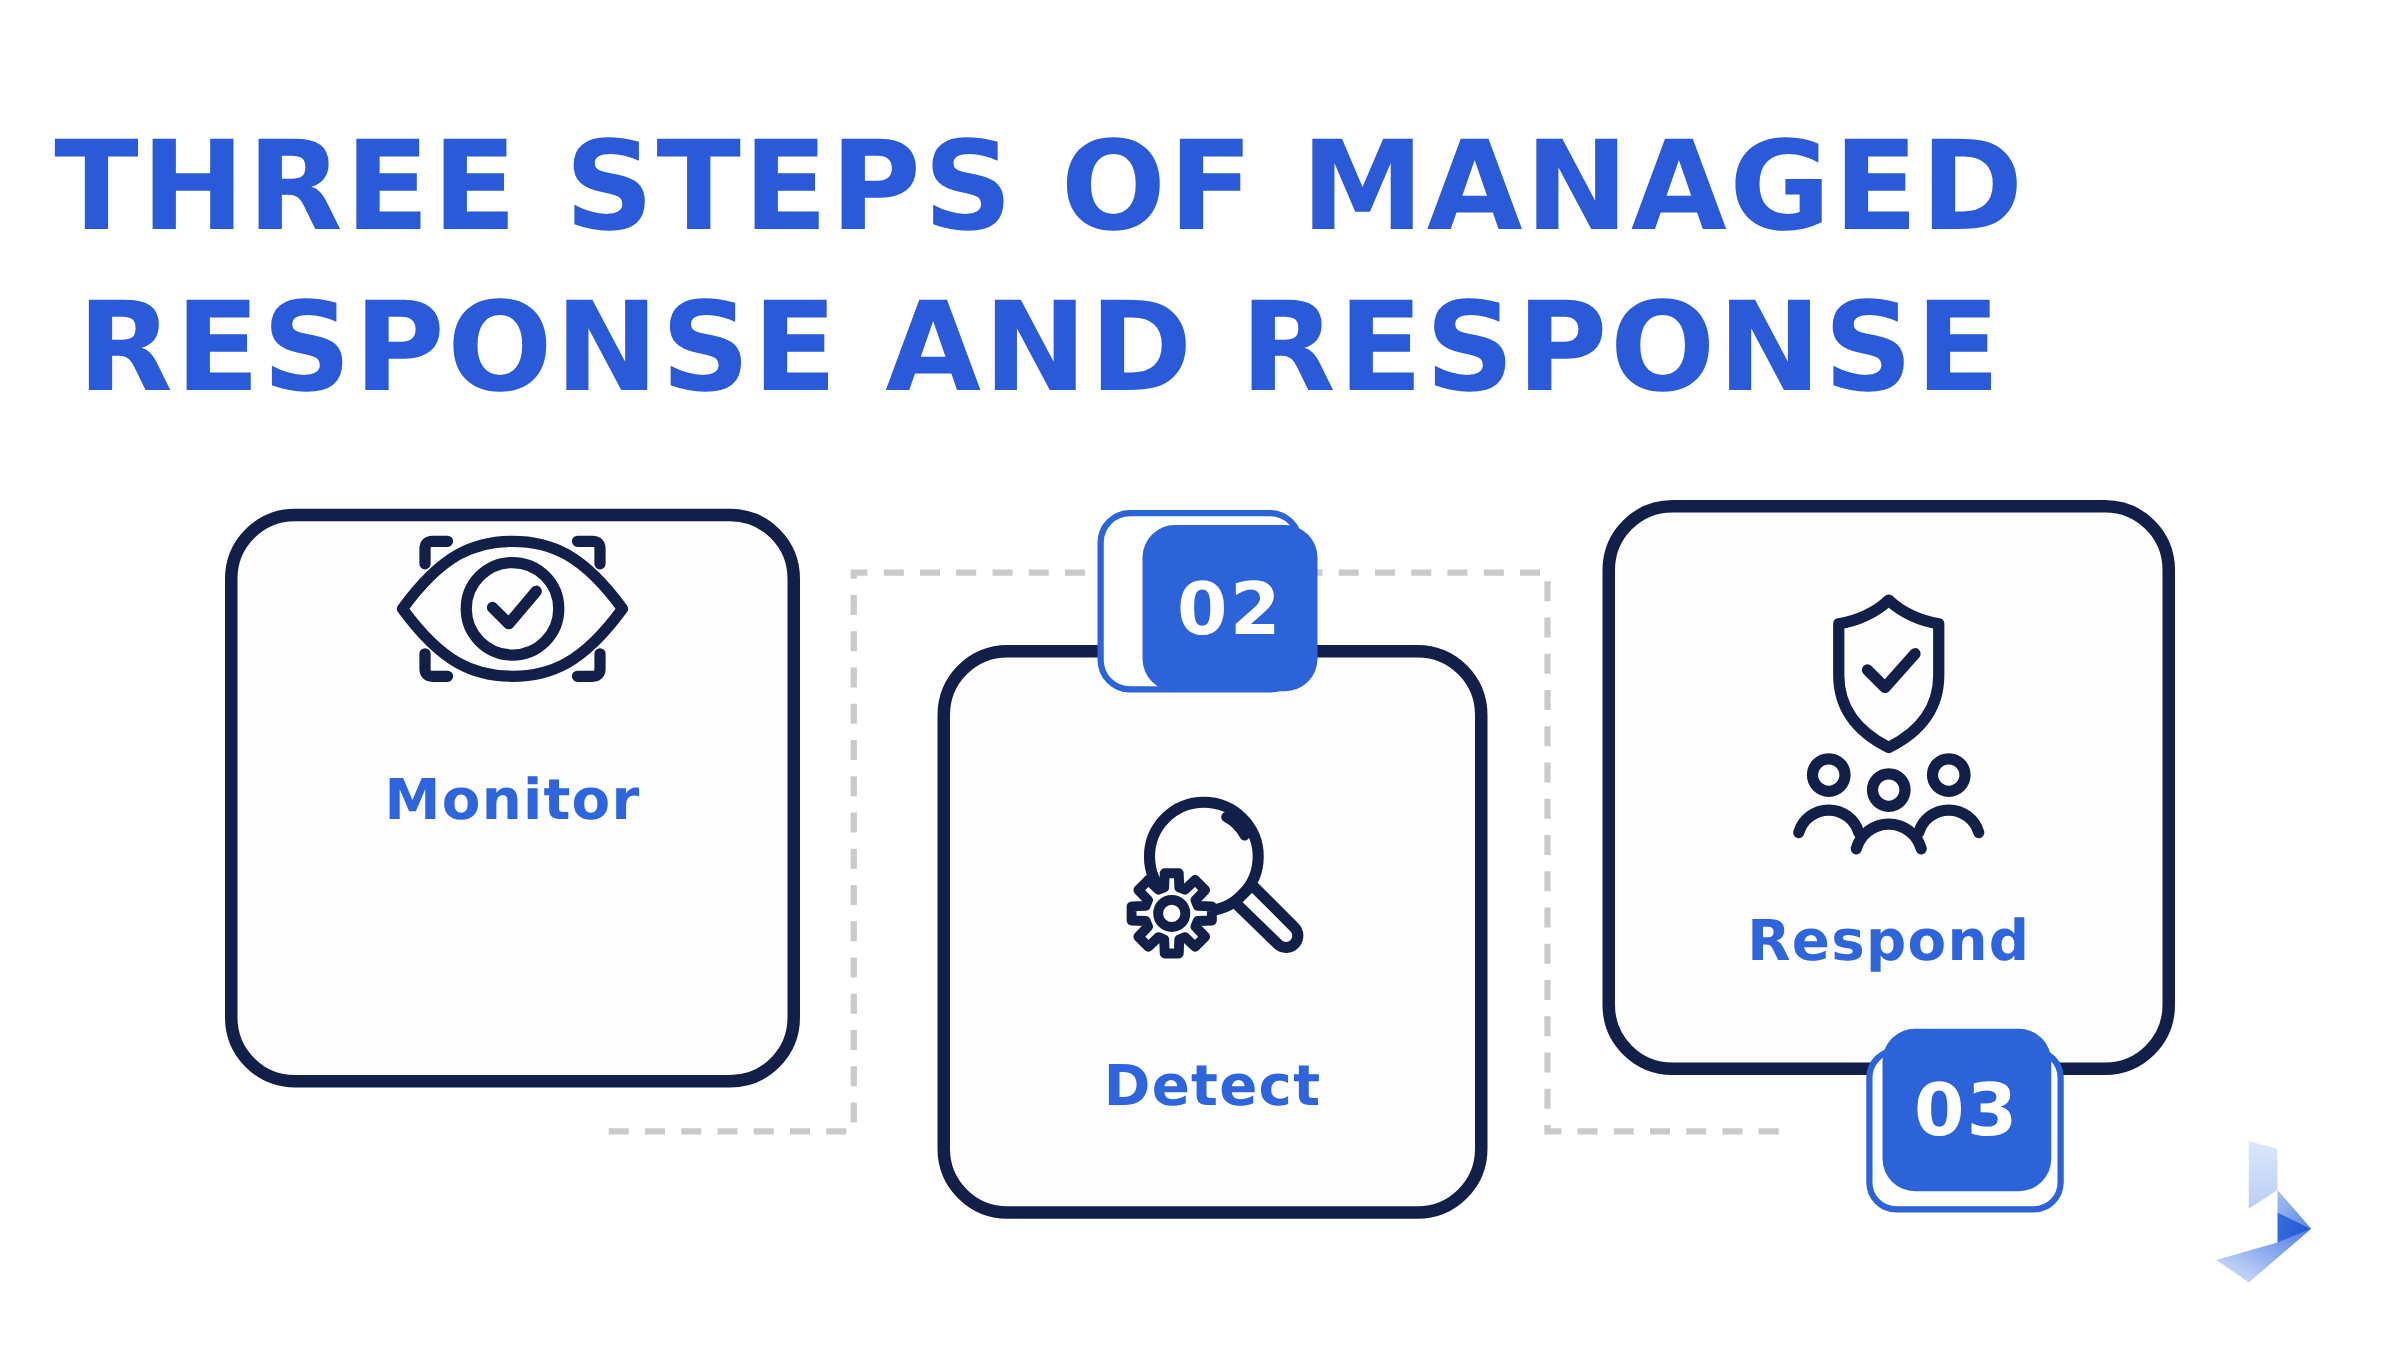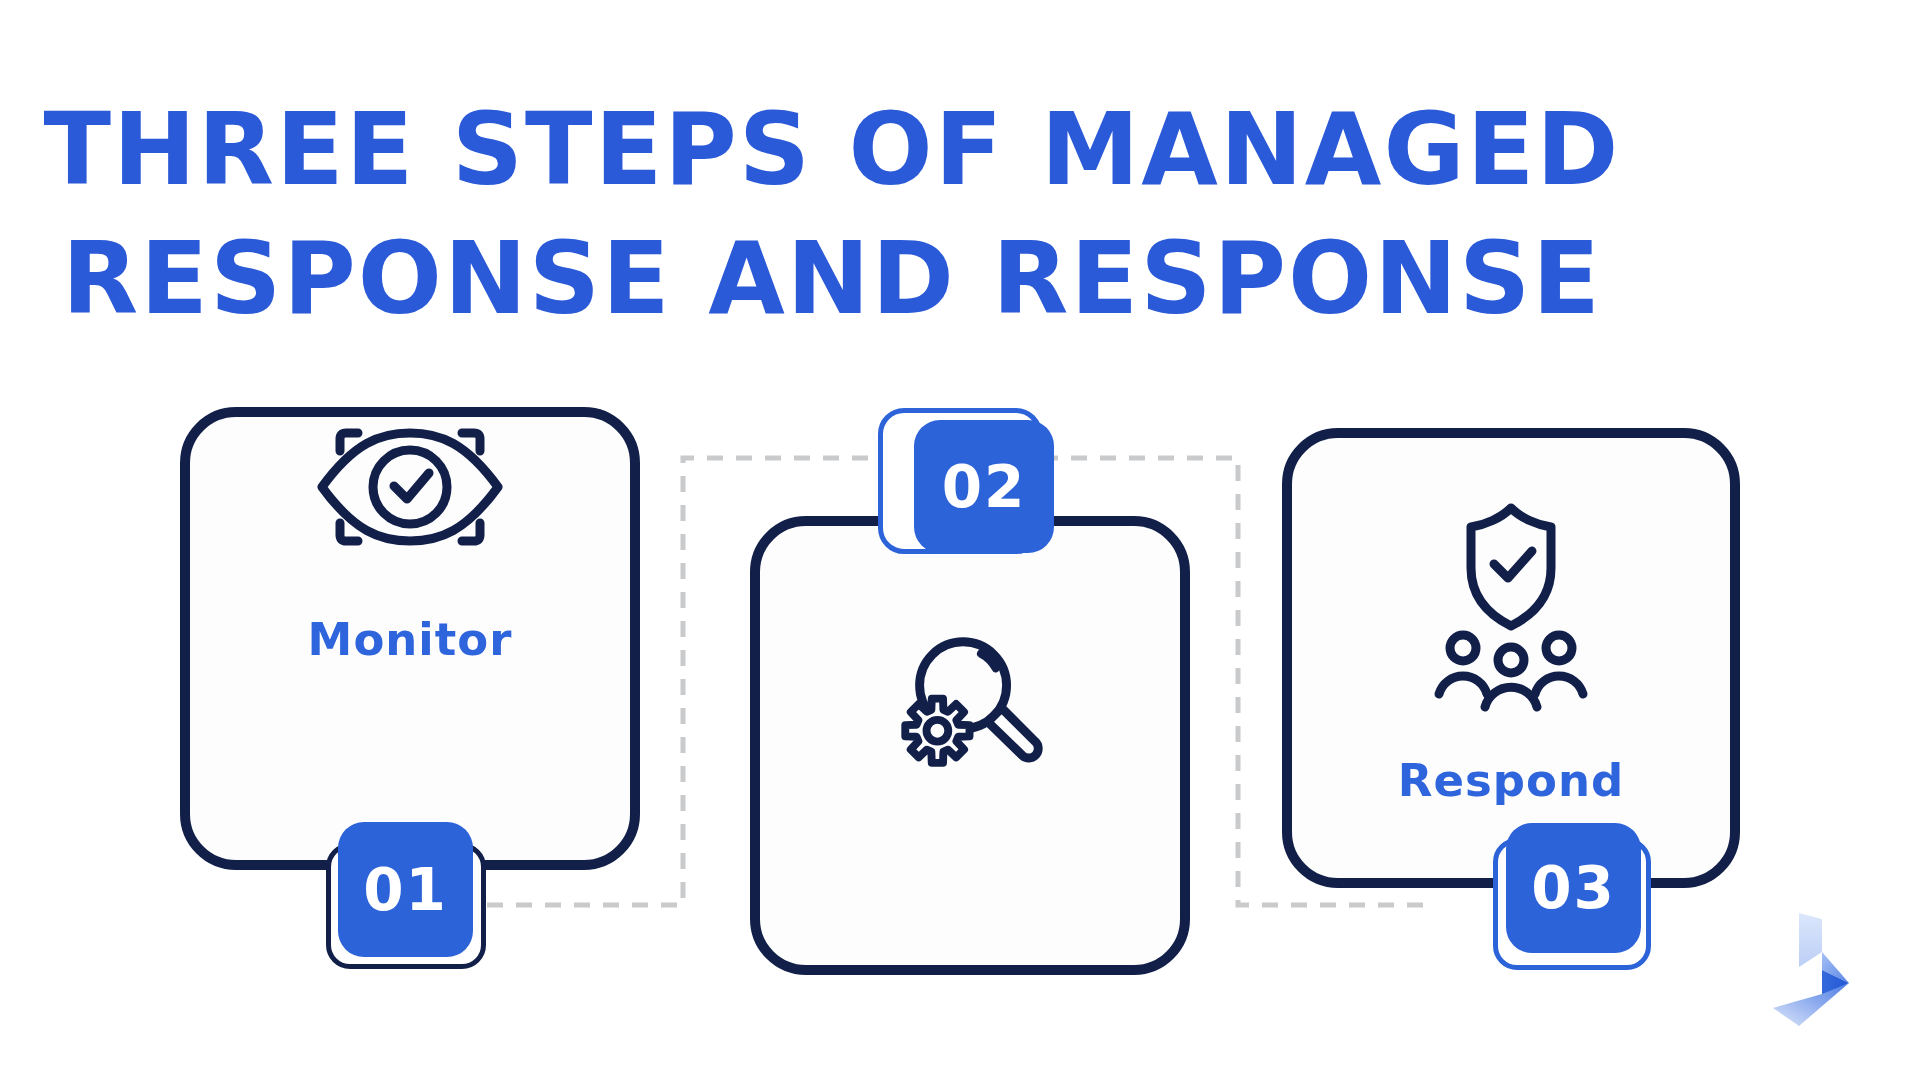--- a/index.html
+++ b/index.html
@@ -31,21 +31,21 @@
   
   .card{
     position:absolute;z-index:1;
     background:var(--card-bg);
     border:10px solid var(--navy);
     border-radius:56px;
     display:flex;flex-direction:column;align-items:center;
   }
   .card-1{left:180px;top:407px;width:460px;height:463px;}
   .card-2{left:750px;top:516px;width:440px;height:459px;padding-top:98px;}
-  .card-3{left:1282px;top:428px;width:458px;height:460px;padding-top:58px;}
+  .card-3{left:1282px;top:400px;width:458px;height:460px;padding-top:58px;}
   .card-label{
     color:var(--label-blue);
     font-size:45px;font-weight:bold;letter-spacing:1px;
   }
   .card-1 .card-label{margin-top:56px;}
   .card-2 .card-label{margin-top:50px;}
   .card-3 .card-label{margin-top:40px;}
 
   
   .badge-group{position:absolute;z-index:2;width:180px;height:170px;}
@@ -106,42 +106,39 @@
         <circle cx="78" cy="62" r="44"></circle>
         <path d="M96,30 A36,36 0 0 1 111,45" stroke-width="8"></path>
         <path d="M103,99 L117,85 L151,119 A9.5,9.5 0 0 1 138,133 Z" fill="#FDFDFE"></path>
         <path d="M73.1,101.9 L84.5,102.3 L84.5,113.7 L73.1,114.1 L71.2,118.7 L79,126.9 L70.9,135 L62.7,127.2
                  L58.1,129.1 L57.7,140.5 L46.3,140.5 L45.9,129.1 L41.3,127.2 L33.1,135 L25,126.9 L32.8,118.7
                  L30.9,114.1 L19.5,113.7 L19.5,102.3 L30.9,101.9 L32.8,97.3 L25,89.1 L33.1,81 L41.3,88.8
                  L45.9,86.9 L46.3,75.5 L57.7,75.5 L58.1,86.9 L62.7,88.8 L70.9,81 L79,89.1 L71.2,97.3 Z" fill="#FDFDFE" stroke-width="8"></path>
         <circle cx="52" cy="108" r="11" fill="#FDFDFE" stroke-width="8"></circle>
       </svg>
     </span>
+    <div class="card-label">Detect</div>
   </div>
 
   <div class="card card-3">
     <span class="icon">
       <svg width="200" height="218" viewBox="0 0 200 218" fill="none" stroke="#122049" stroke-width="9" stroke-linecap="round" stroke-linejoin="round">
         <path d="M100,12 C90,22 74,29 60,31 L60,72 C60,101 78,119 100,130 C122,119 140,101 140,72 L140,31 C126,29 110,22 100,12 Z"></path>
         <polyline points="83,68 97,82 121,55"></polyline>
         <circle cx="52" cy="152" r="13" fill="#FDFDFE"></circle>
         <circle cx="148" cy="152" r="13" fill="#FDFDFE"></circle>
         <path d="M28,198 A25,25 0 0 1 76,198"></path>
         <path d="M124,198 A25,25 0 0 1 172,198"></path>
         <circle cx="100" cy="164" r="13" fill="#FDFDFE"></circle>
         <path d="M74,211 A27,27 0 0 1 126,211"></path>
       </svg>
     </span>
     <div class="card-label">Respond</div>
   </div>
 
-  <div class="badge-group badge-group-1">
-    <div class="badge-tab"></div>
-    <div class="badge">01</div>
-  </div>
 
   <div class="badge-group badge-group-2">
     <div class="badge-tab"></div>
     <div class="badge">02</div>
   </div>
 
   <div class="badge-group badge-group-3">
     <div class="badge-tab"></div>
     <div class="badge">03</div>
   </div>

